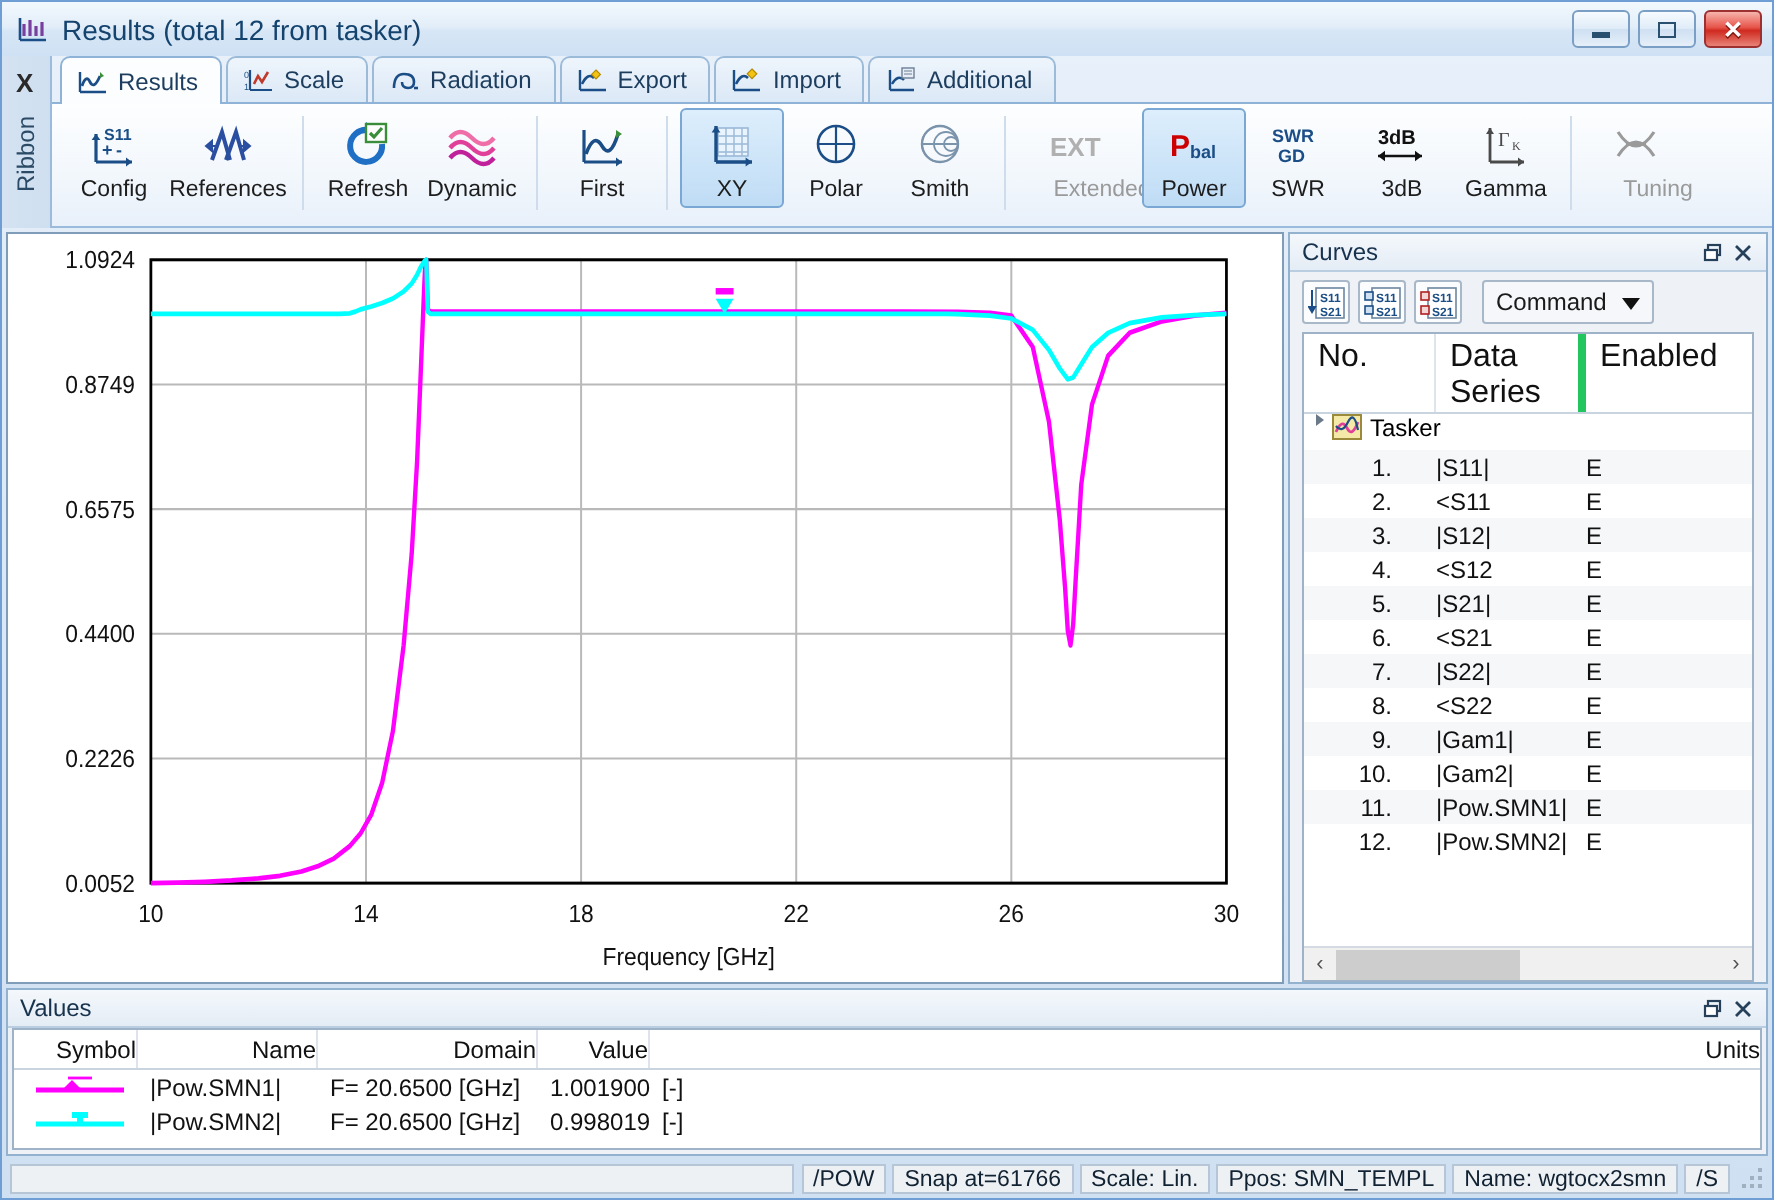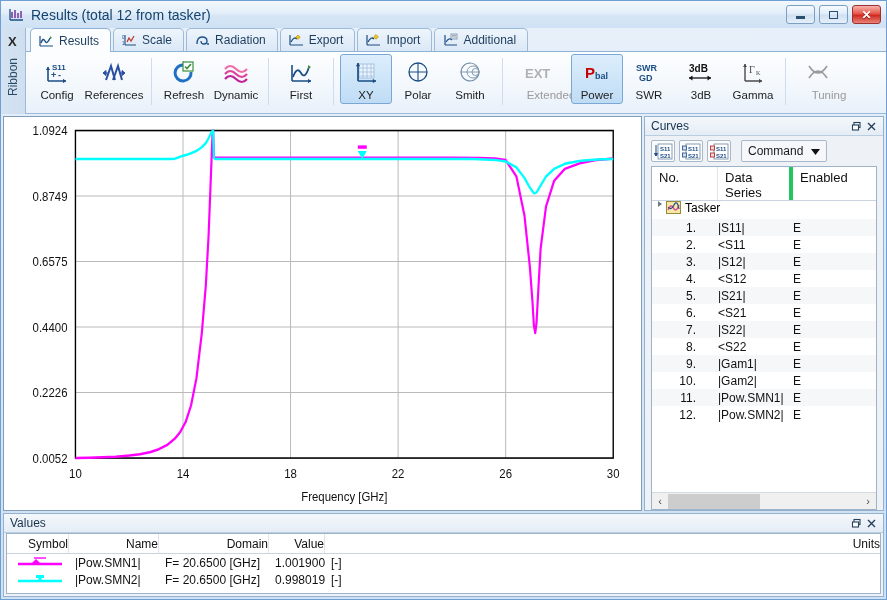--- a/index.html
+++ b/index.html
@@ -125,21 +125,21 @@
     margin-left:6px; height:22px; padding:0 6px; min-width:84px;
     border:1px solid #a8b8c8; border-radius:2px; background:#f5f7fa;
     display:flex; align-items:center; justify-content:space-between; gap:8px;
     font-size:12px; color:#1a1a1a; cursor:pointer;
   }
   .curves-list {
     flex:1; margin:0 6px; background:#fff; border:1px solid #9eb3c7;
     display:flex; flex-direction:column; min-height:0;
   }
   .clist-head { display:flex; flex:0 0 21px; border-bottom:1px solid #c8d4e0; background:#fff;}
-  .clist-head div { font-size:13px; color:#111; padding:3px 0 0 7px; }
+  .clist-head div { font-size:16px; color:#111; padding:3px 0 0 7px; }
   .col-no { width:66px; flex:0 0 66px; border-right:1px solid #dde4eb;}
   .col-ds { width:75px; flex:0 0 75px; border-right:4px solid #22c55e;}
   .col-en { flex:1; }
   .clist-body { flex:1; overflow:hidden; }
   .crow { display:flex; height:17px; align-items:center; font-size:12px; color:#111;}
   .crow.alt { background:#f6f7f9; }
   .crow .c-no { width:66px; flex:0 0 66px; text-align:right; padding-right:22px;}
   .crow .c-ds { width:75px; flex:0 0 75px; }
   .crow .c-en { flex:1; }
   .grouprow { display:flex; height:18px; gap:4px; padding-left:6px; font-size:12px;}
@@ -676,14 +676,33 @@
             </div>
             <div class="v-name">|Pow.SMN2|</div>
             <div class="v-dom">F= 20.6500 [GHz]</div>
             <div class="v-val">0.998019</div>
             <div class="v-unit">[-]</div>
           </div>
         </div>
     </div>
   </div>
 
+  <div class="statusbar">
+    <div class="sb-grow"></div>
+    <div id="status-cells" style="display:flex">
+        <div class="sb-cell">/POW</div>
+        <div class="sb-cell">Snap at=61766</div>
+        <div class="sb-cell">Scale: Lin.</div>
+        <div class="sb-cell">Ppos: SMN_TEMPL</div>
+        <div class="sb-cell">Name: wgtocx2smn</div>
+        <div class="sb-cell">/S</div>
+      </div>
+    <div class="sb-grip">
+      <i style="left:9px;top:9px"></i>
+        <i style="left:5px;top:9px"></i>
+        <i style="left:9px;top:5px"></i>
+        <i style="left:1px;top:9px"></i>
+        <i style="left:5px;top:5px"></i>
+        <i style="left:9px;top:1px"></i>
+    </div>
+  </div>
 
 </div>
 
 </body></html>

